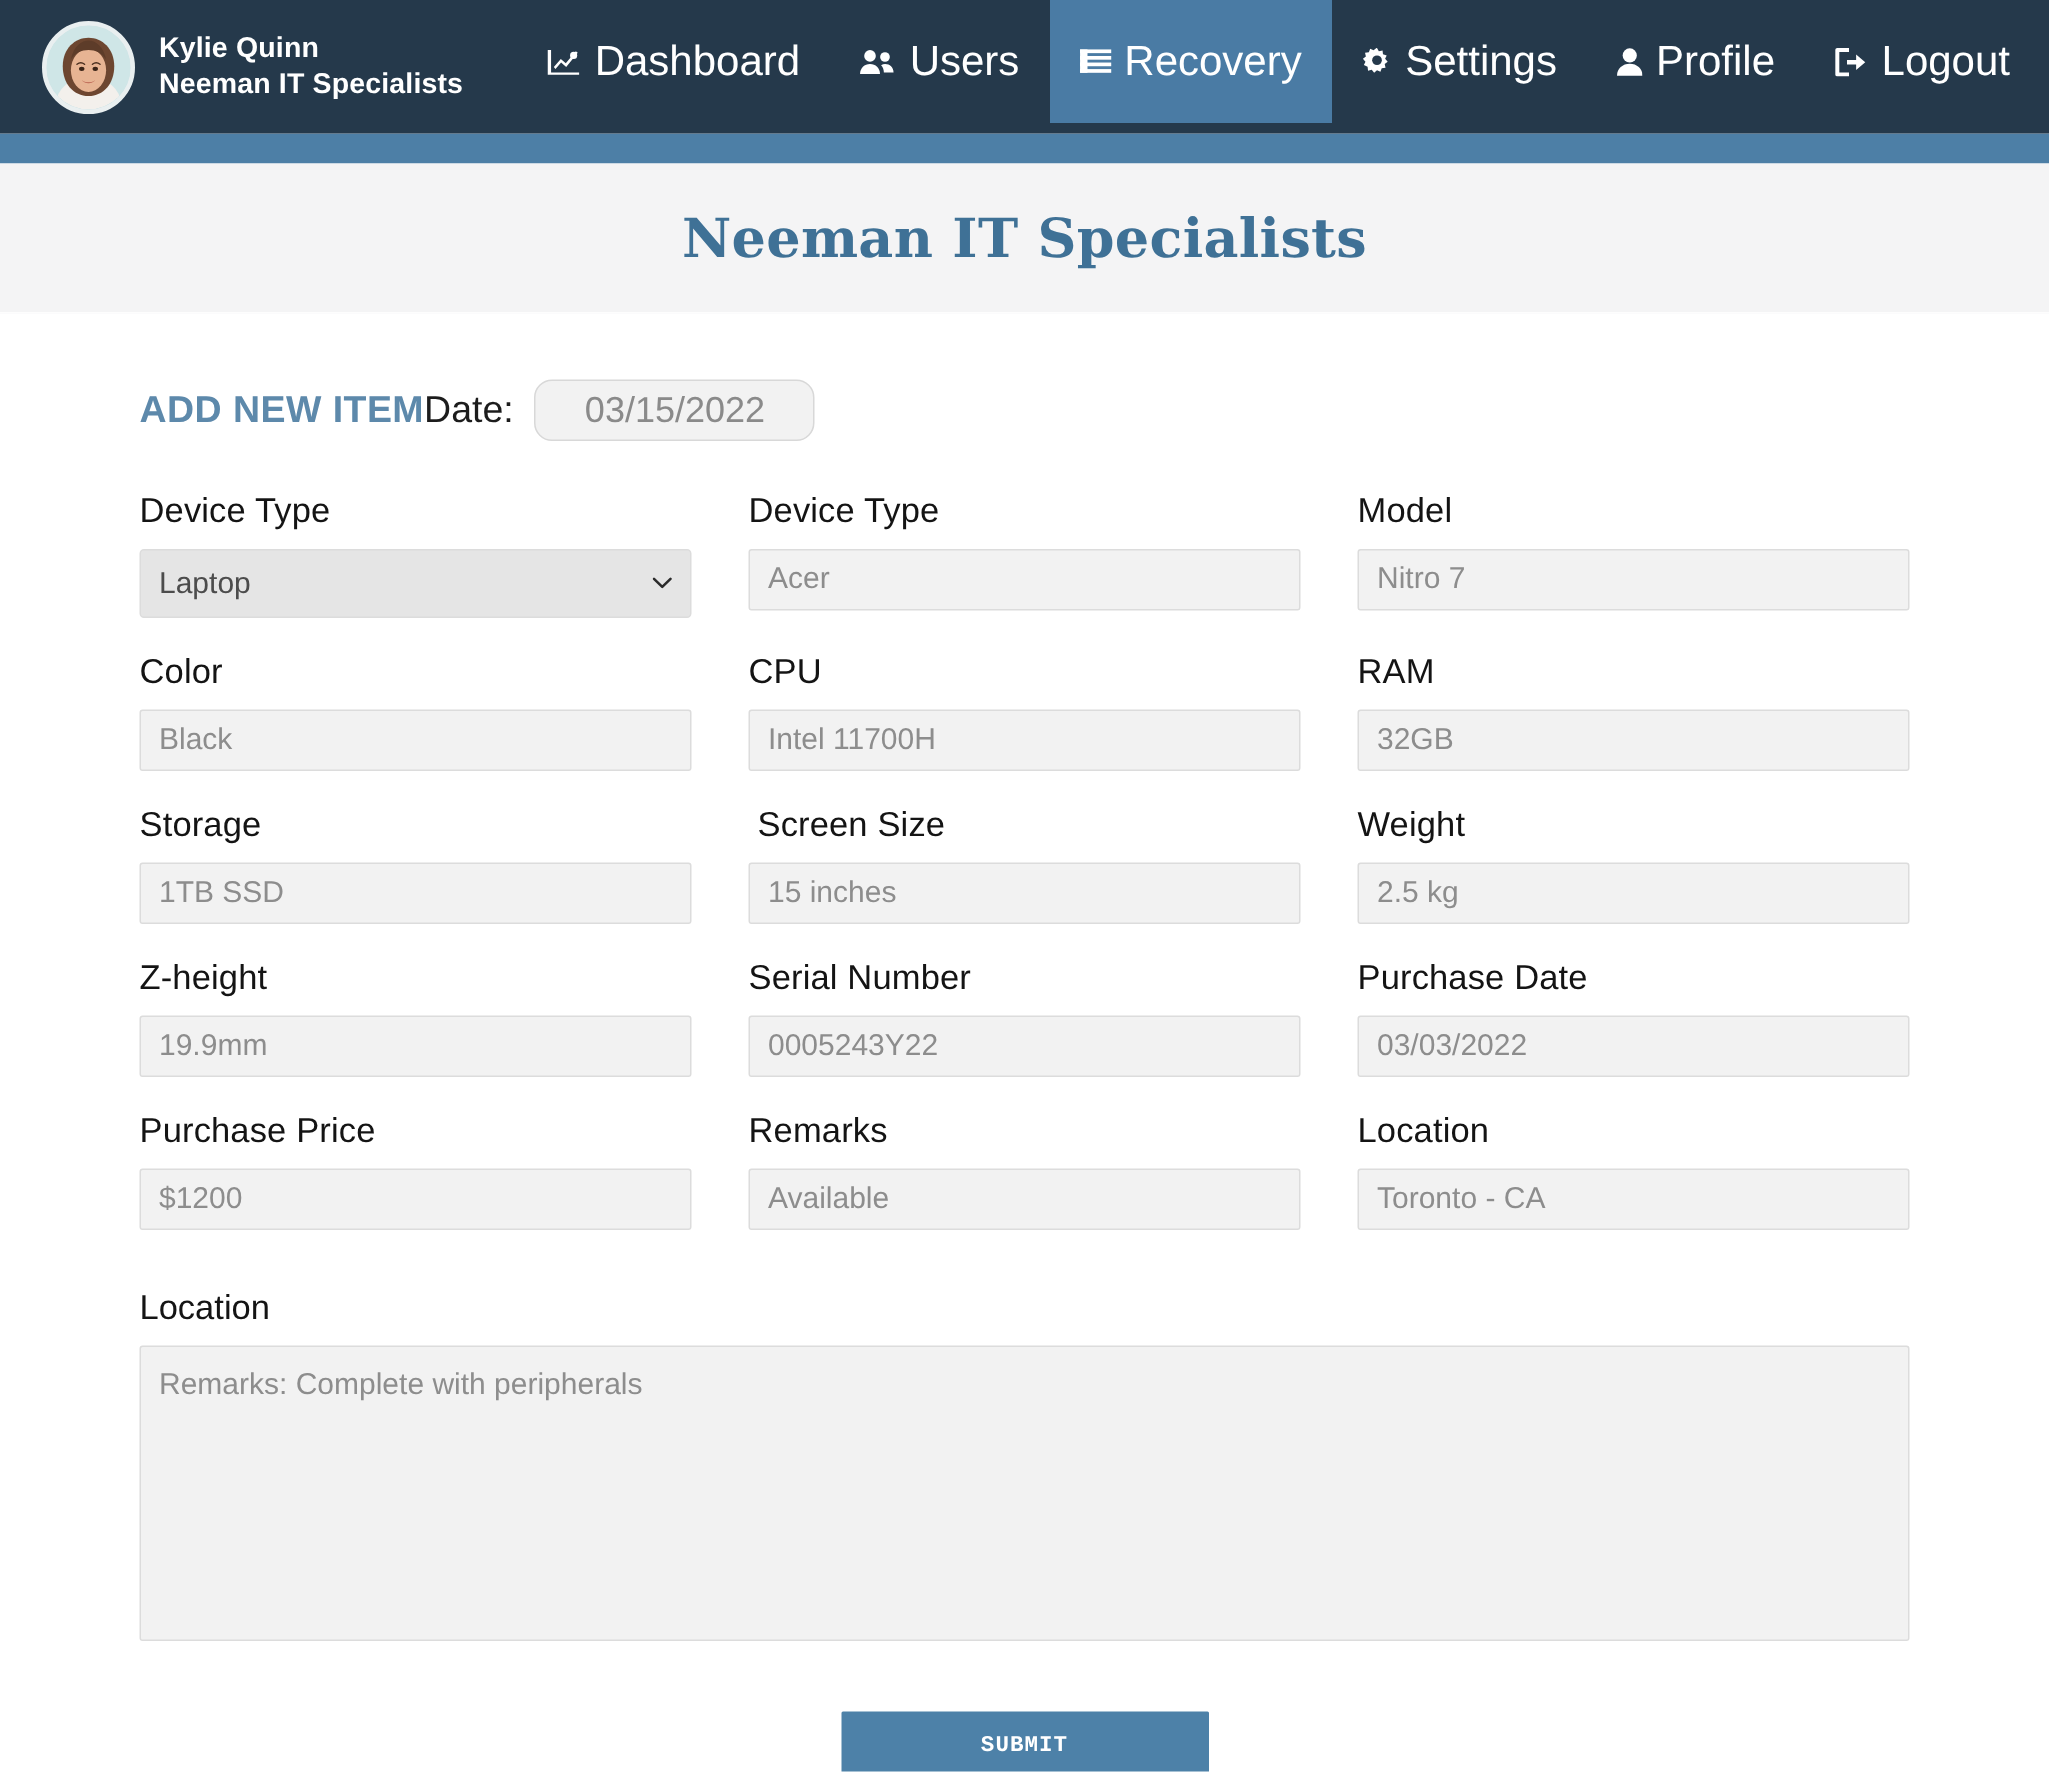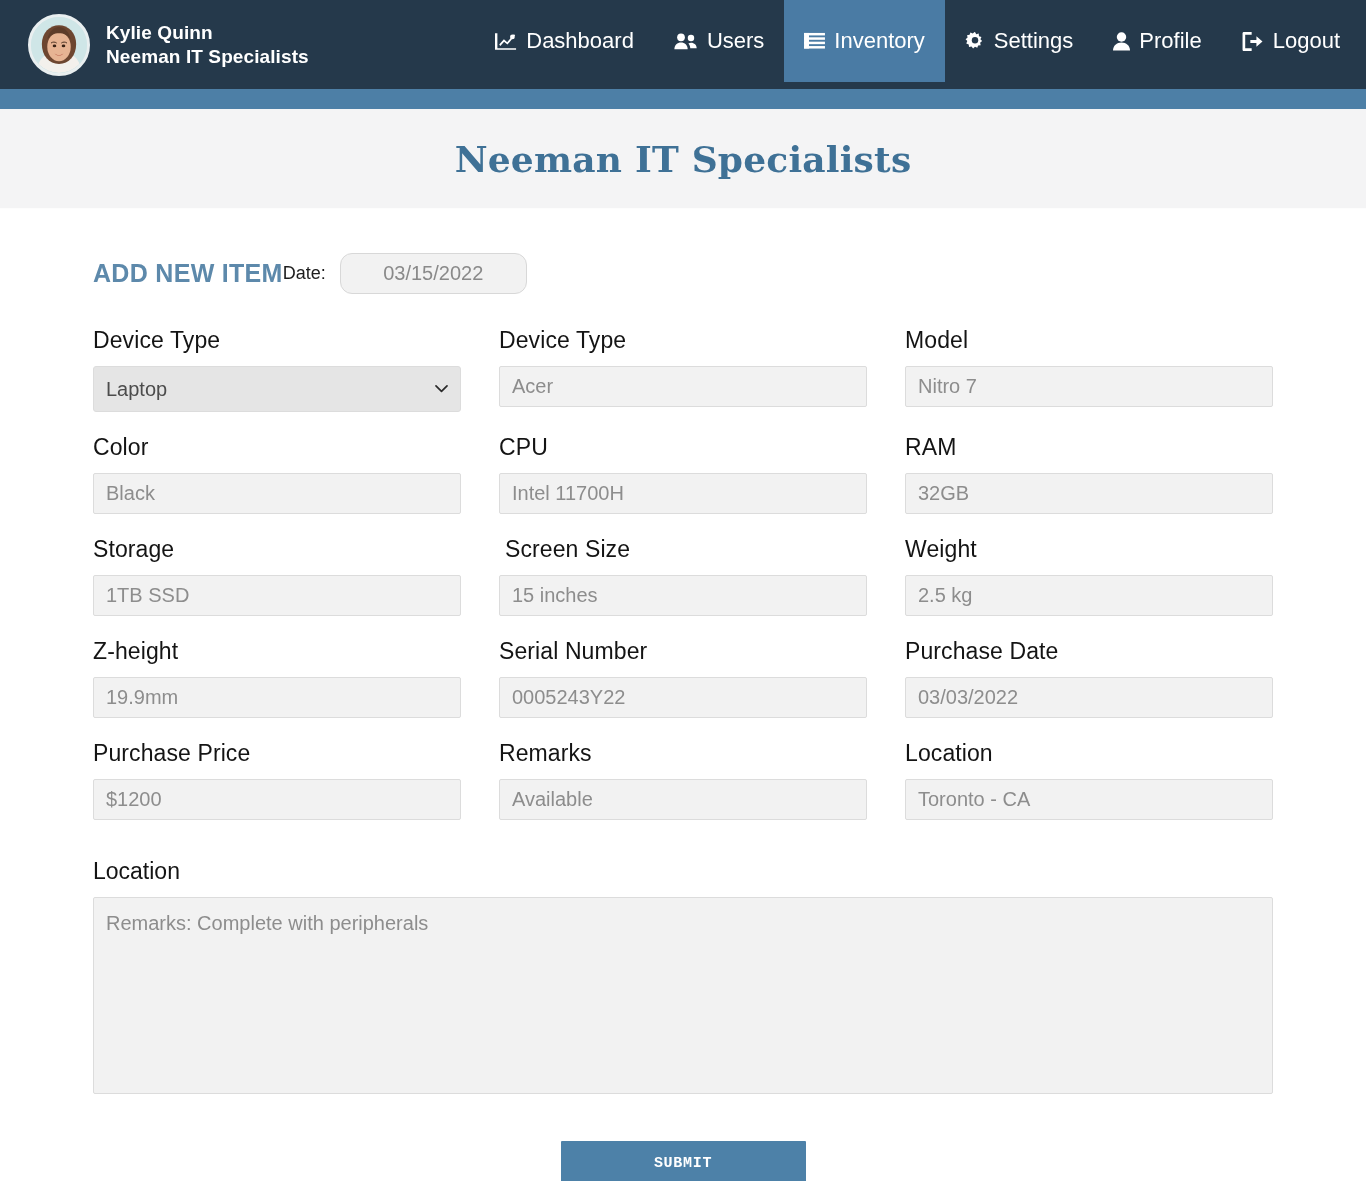--- a/index.html
+++ b/index.html
@@ -62,21 +62,21 @@
     height: 89px;
     padding-right: 6px;
   }
 
   .navitem {
     display: flex;
     align-items: center;
     gap: 9px;
     padding: 0 20px;
     color: #ffffff;
-    font-size: 22px;
+    font-size: 28px;
     text-decoration: none;
     white-space: nowrap;
     height: 82px;
     cursor: pointer;
   }
   .navitem.active { background: #4a7ba4; }
   .navitem .nav-ico { display: flex; align-items: center; }
   .navitem .nav-ico svg { display: block; fill: #ffffff; }
 
   .accentbar {
@@ -118,30 +118,30 @@
     color: #5d89ab;
     letter-spacing: .3px;
   }
 
   .date-wrap {
     display: flex;
     align-items: center;
     gap: 14px;
   }
   .date-label {
-    font-size: 18px;
+    font-size: 25px;
     color: #1c1c1c;
   }
   .date-input {
     width: 187px;
     height: 41px;
     border: 1px solid #d8d8d8;
     background: #f2f2f2;
     color: #8a8a8a;
-    font-size: 20px;
+    font-size: 24px;
     font-family: "Liberation Sans", sans-serif;
     text-align: center;
     border-radius: 12px;
   }
   .date-input::placeholder { color: #8a8a8a; opacity: 1; }
 
   .grid {
     display: grid;
     grid-template-columns: repeat(3, 1fr);
     column-gap: 38px;
@@ -303,21 +303,21 @@
     <a class="navitem active" href="#">
       <span class="nav-ico">
         <svg width="21" height="19" viewBox="0 0 22 20">
             <rect x="0" y="1" width="22" height="2.6"></rect>
             <rect x="0" y="5.6" width="22" height="2.6"></rect>
             <rect x="0" y="10.2" width="22" height="2.6"></rect>
             <rect x="0" y="14.8" width="22" height="2.6"></rect>
             <rect x="0" y="1" width="5.2" height="16.4"></rect>
           </svg>
       </span>
-      <span>Inventory</span>
+      <span>Recovery</span>
     </a>
 
     <a class="navitem" href="#">
       <span class="nav-ico">
         <svg width="20" height="19" viewBox="0 0 20 20">
             <path d="M10 0l1.3 2.3 2.6-.6.3 2.7 2.6.8-1.1 2.4 1.8 2-2.1 1.7.6 2.6-2.7.3-.9 2.5-2.4-1.1-2 1.8-1.7-2.1-2.6.6-.3-2.7L.8 12l1.1-2.4-1.8-2 2.1-1.7L1.6 3.3l2.7-.3L5.2.5l2.4 1.1L9.6 0z"></path>
             <circle cx="10" cy="8.6" r="3.4" fill="#25394b"></circle>
           </svg>
       </span>
       <span>Settings</span>

